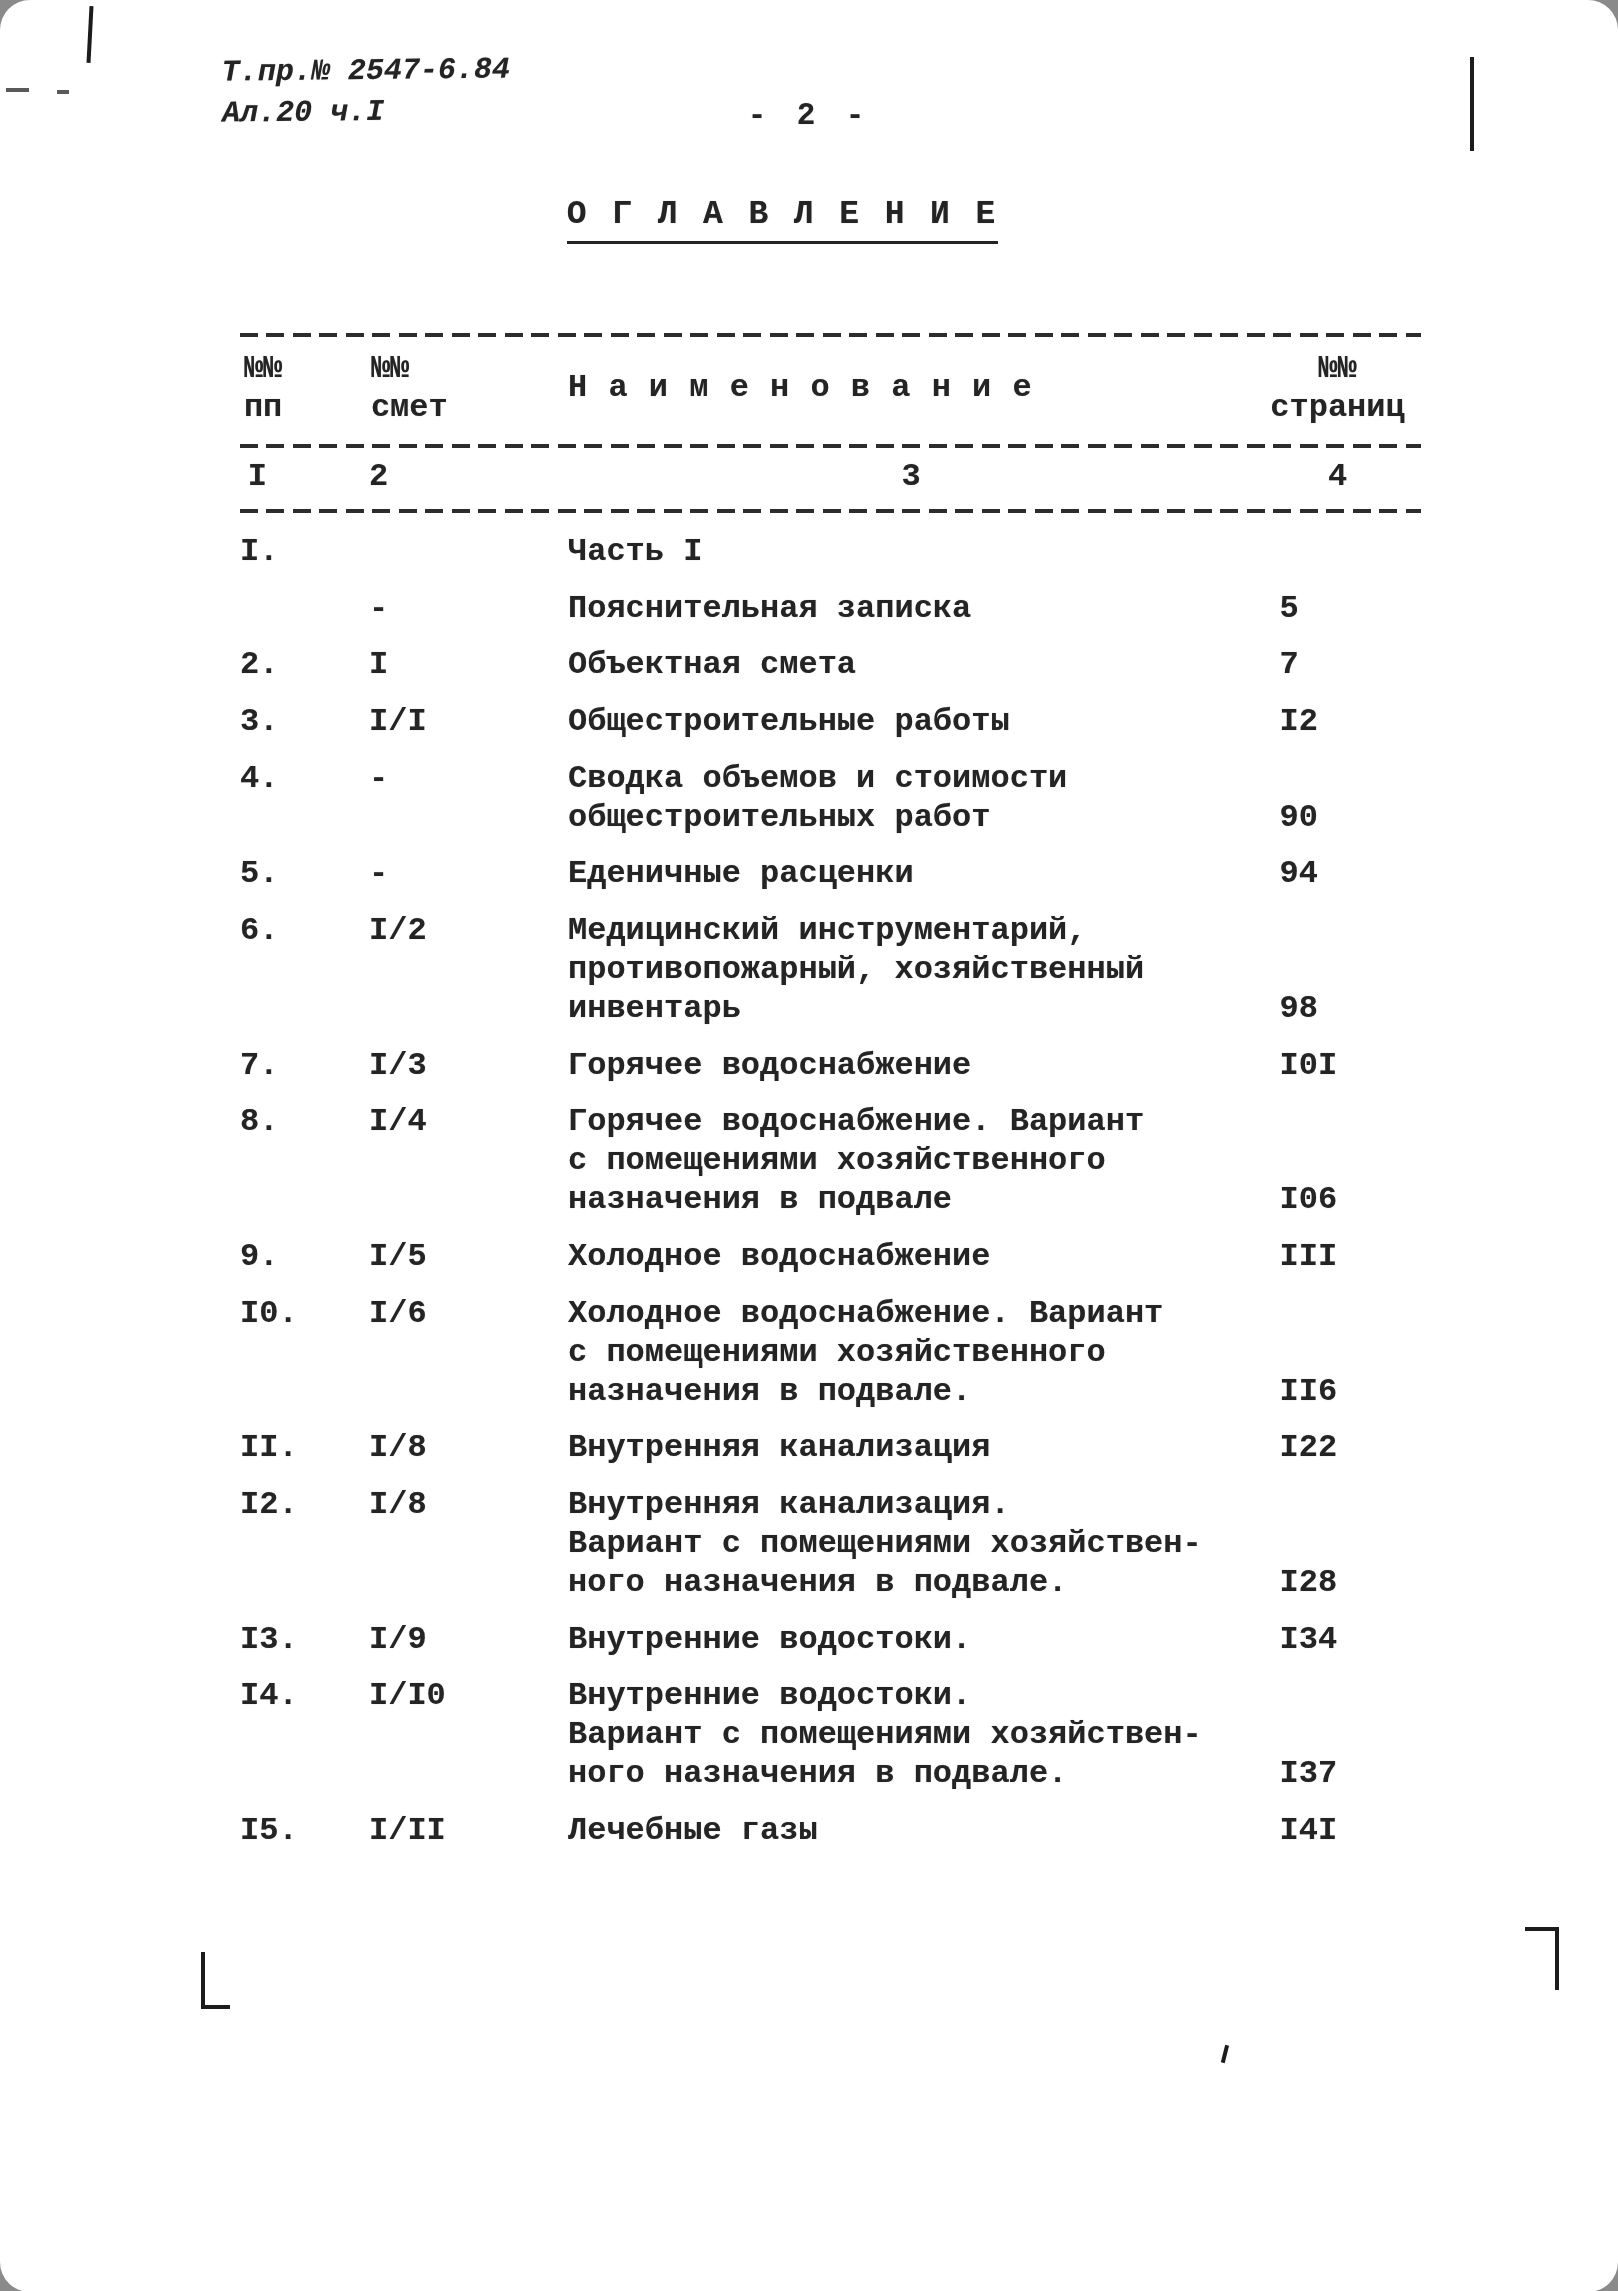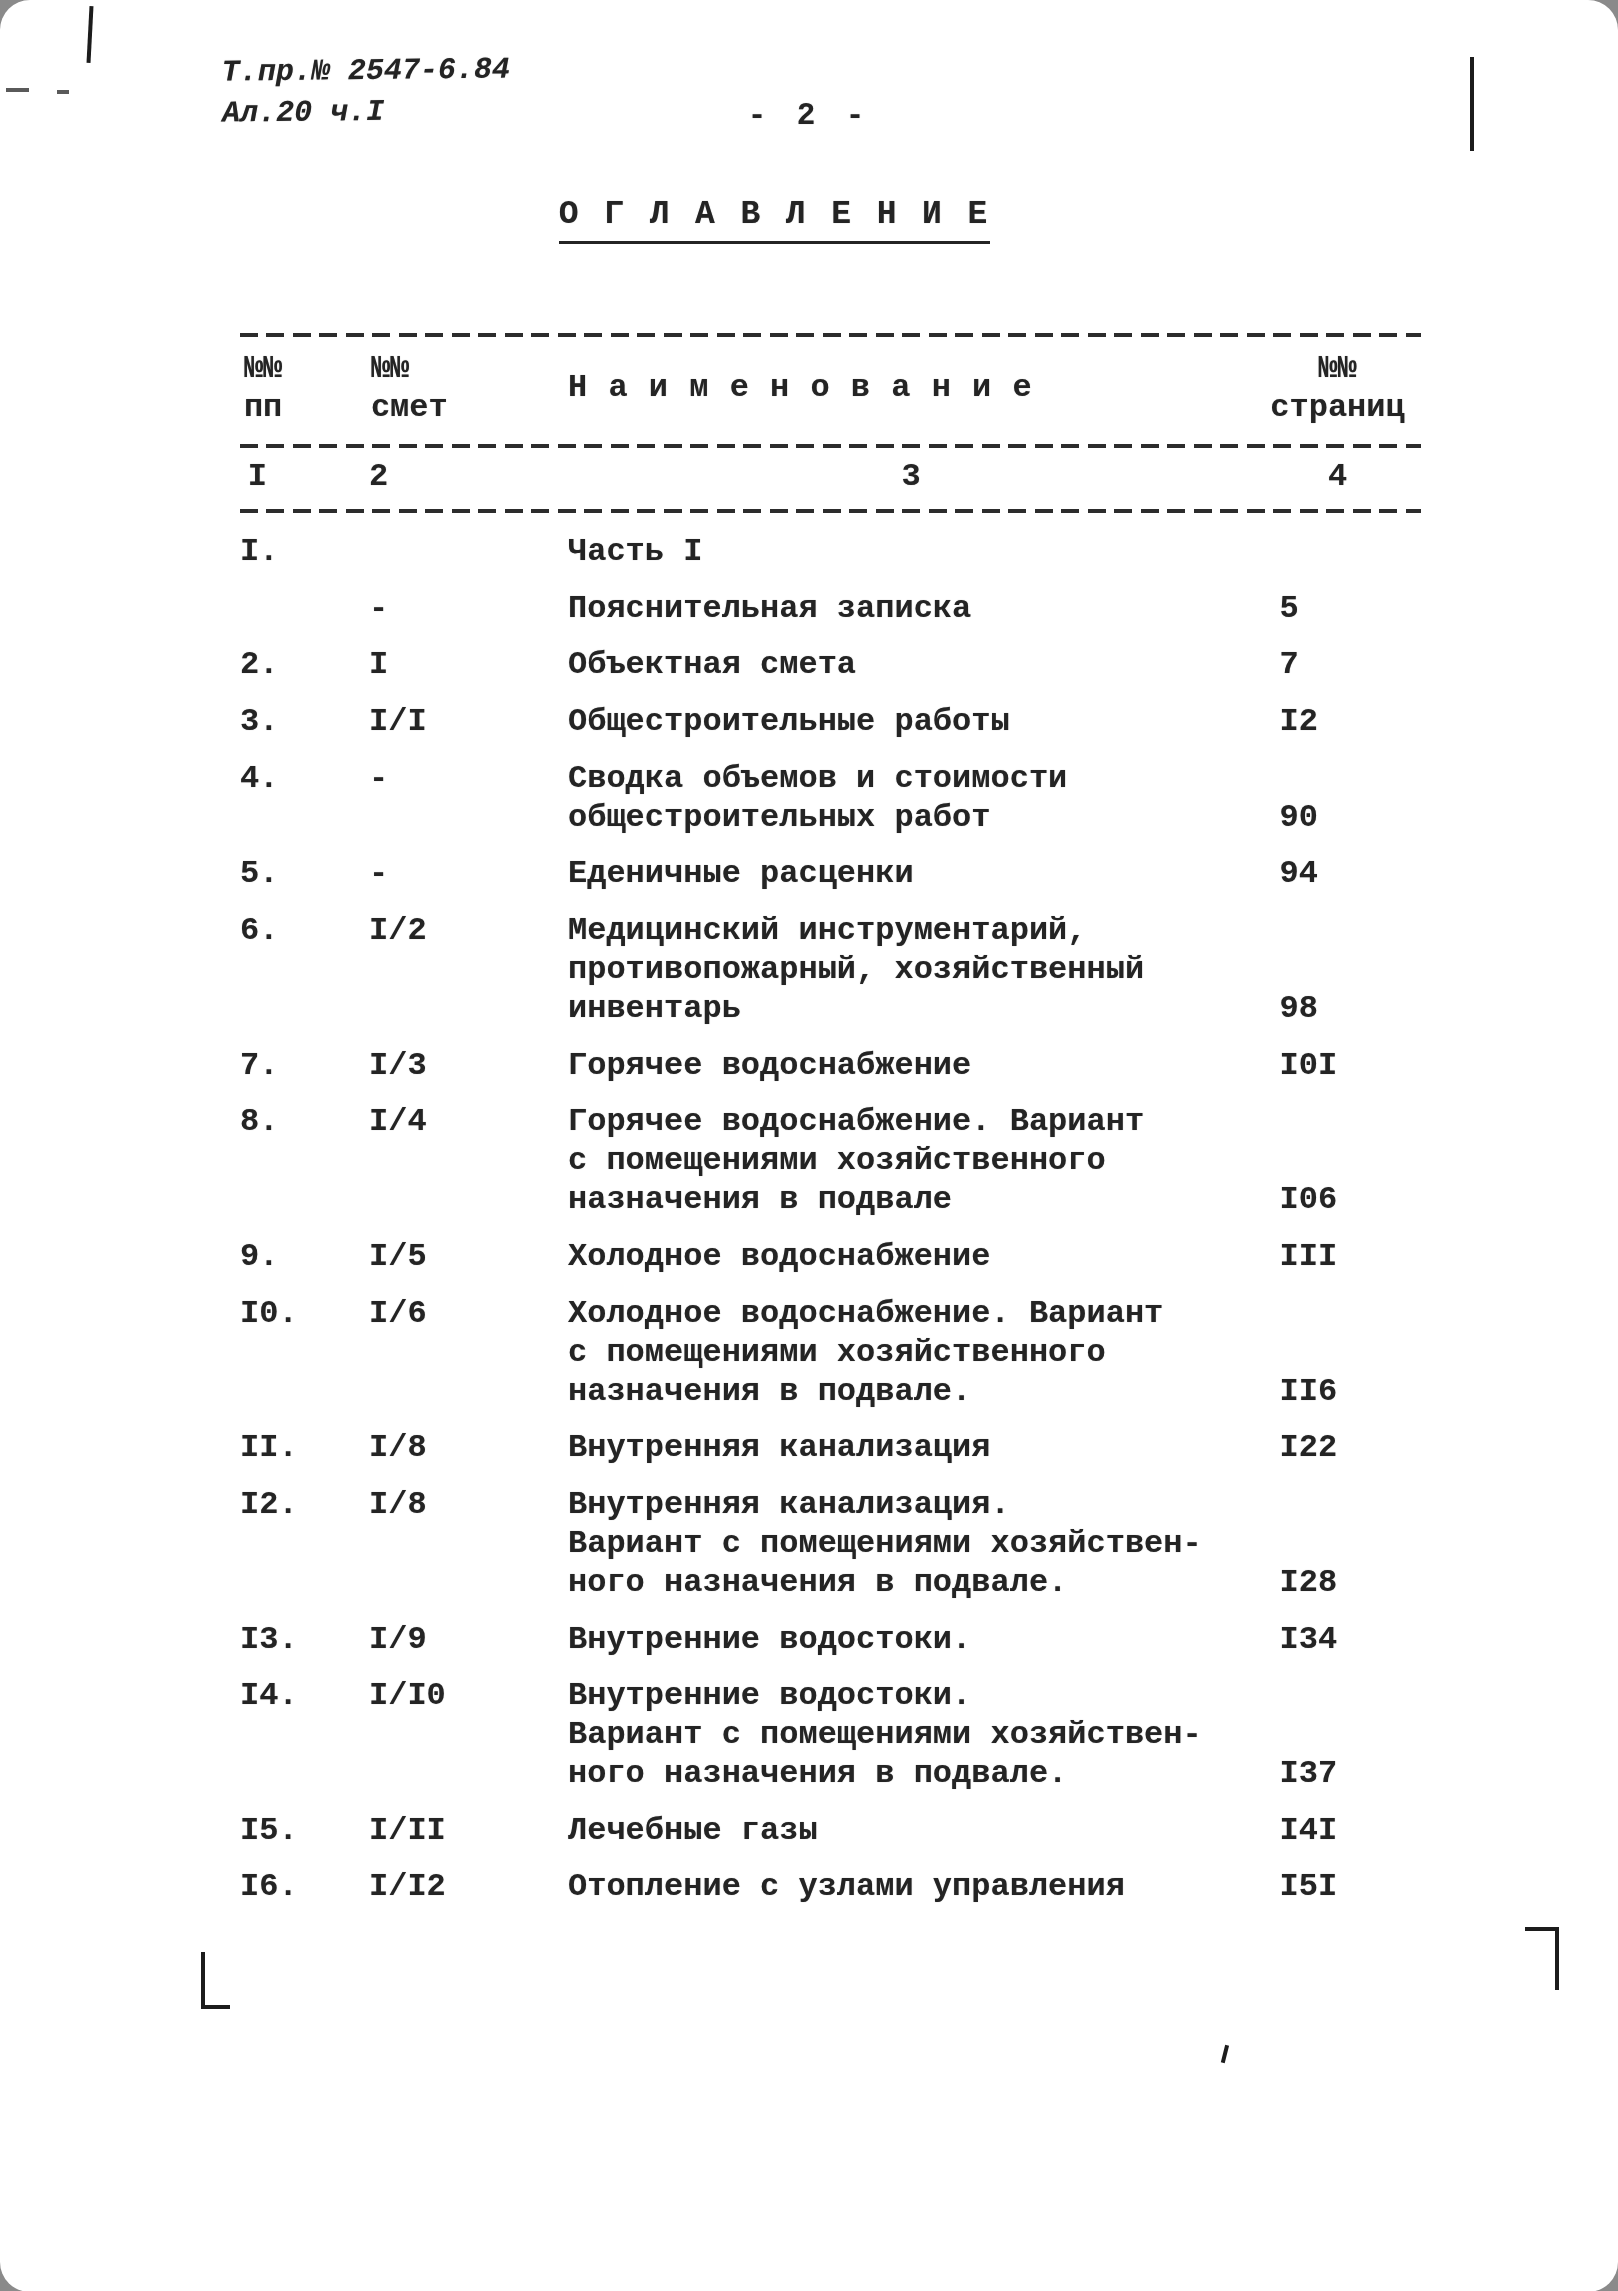--- a/index.html
+++ b/index.html
@@ -22,21 +22,21 @@
     position:absolute; left:222px; top:51px;
     font-size:30px; line-height:41px;
     font-style:italic;
     transform:rotate(-0.6deg);
   }
   .page-num {
     position:absolute; left:0; top:98px; width:1618px;
     text-align:center; font-size:31px; letter-spacing:5.9px;
   }
   .title-wrap {
-    position:absolute; left:0; top:196px; width:1549px;
+    position:absolute; left:8px; top:196px; width:1549px;
     text-align:center;
   }
   .title {
     display:inline-block;
     font-size:33px; letter-spacing:2.9px;
     border-bottom:3.9px solid #242424;
     padding-bottom:7.8px;
   }
 
   
@@ -241,26 +241,20 @@
     <div class="cell cell-page">I37</div>
   </div>
 
   <div class="grid toc-row">
     <div class="cell cell-num">I5.</div>
     <div class="cell cell-smeta">I/II</div>
     <div class="cell cell-name">Лечебные газы</div>
     <div class="cell cell-page">I4I</div>
   </div>
 
-  <div class="grid toc-row">
-    <div class="cell cell-num">I6.</div>
-    <div class="cell cell-smeta">I/I2</div>
-    <div class="cell cell-name">Отопление с узлами управления</div>
-    <div class="cell cell-page">I5I</div>
-  </div>
 </div>
   </div>
 
   <div class="artifact" style="left:88px; top:5.9px; width:3.9px; height:57px; transform:rotate(3deg);"></div>
   <div class="artifact soft" style="left:5.9px; top:88px; width:23.5px; height:3.9px;"></div>
   <div class="artifact soft" style="left:57px; top:90px; width:11.8px; height:3.9px;"></div>
   <div class="artifact" style="left:1470px; top:57px; width:3.9px; height:94px;"></div>
   <div class="artifact" style="left:201px; top:1952px; width:3.9px; height:57px;"></div>
   <div class="artifact" style="left:201px; top:2005px; width:29px; height:3.9px;"></div>
   <div class="artifact" style="left:1525px; top:1927px; width:33px; height:3.9px;"></div>

